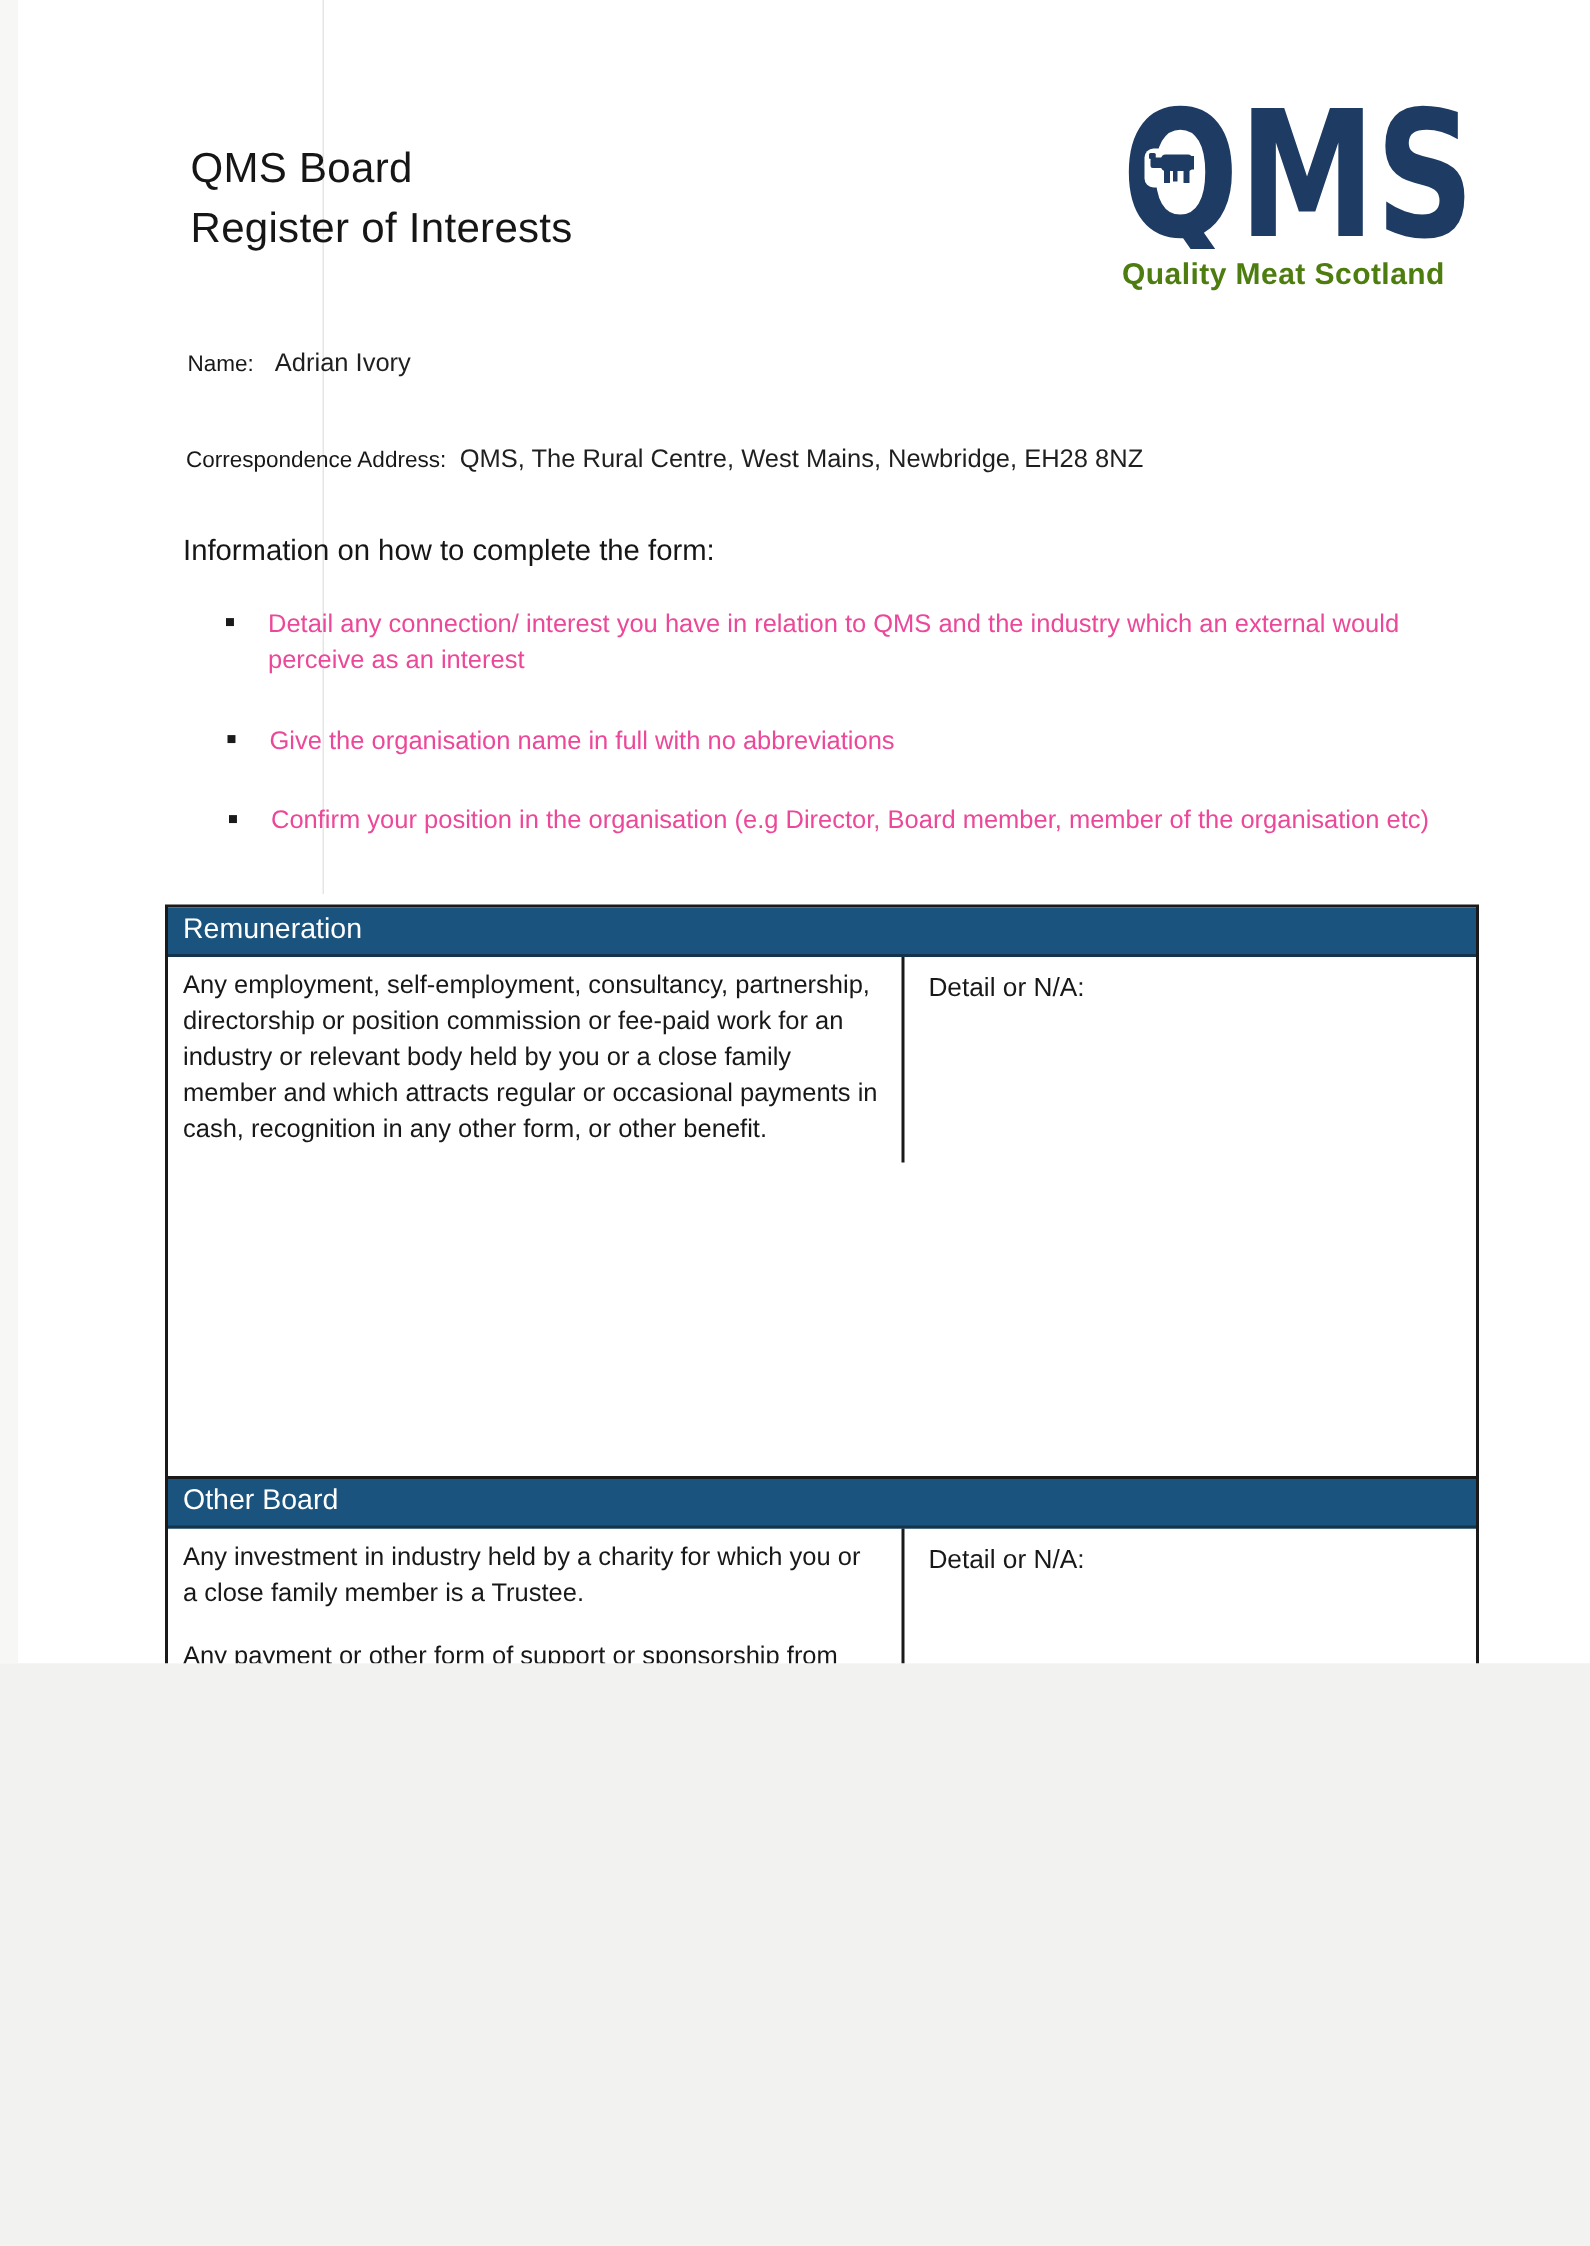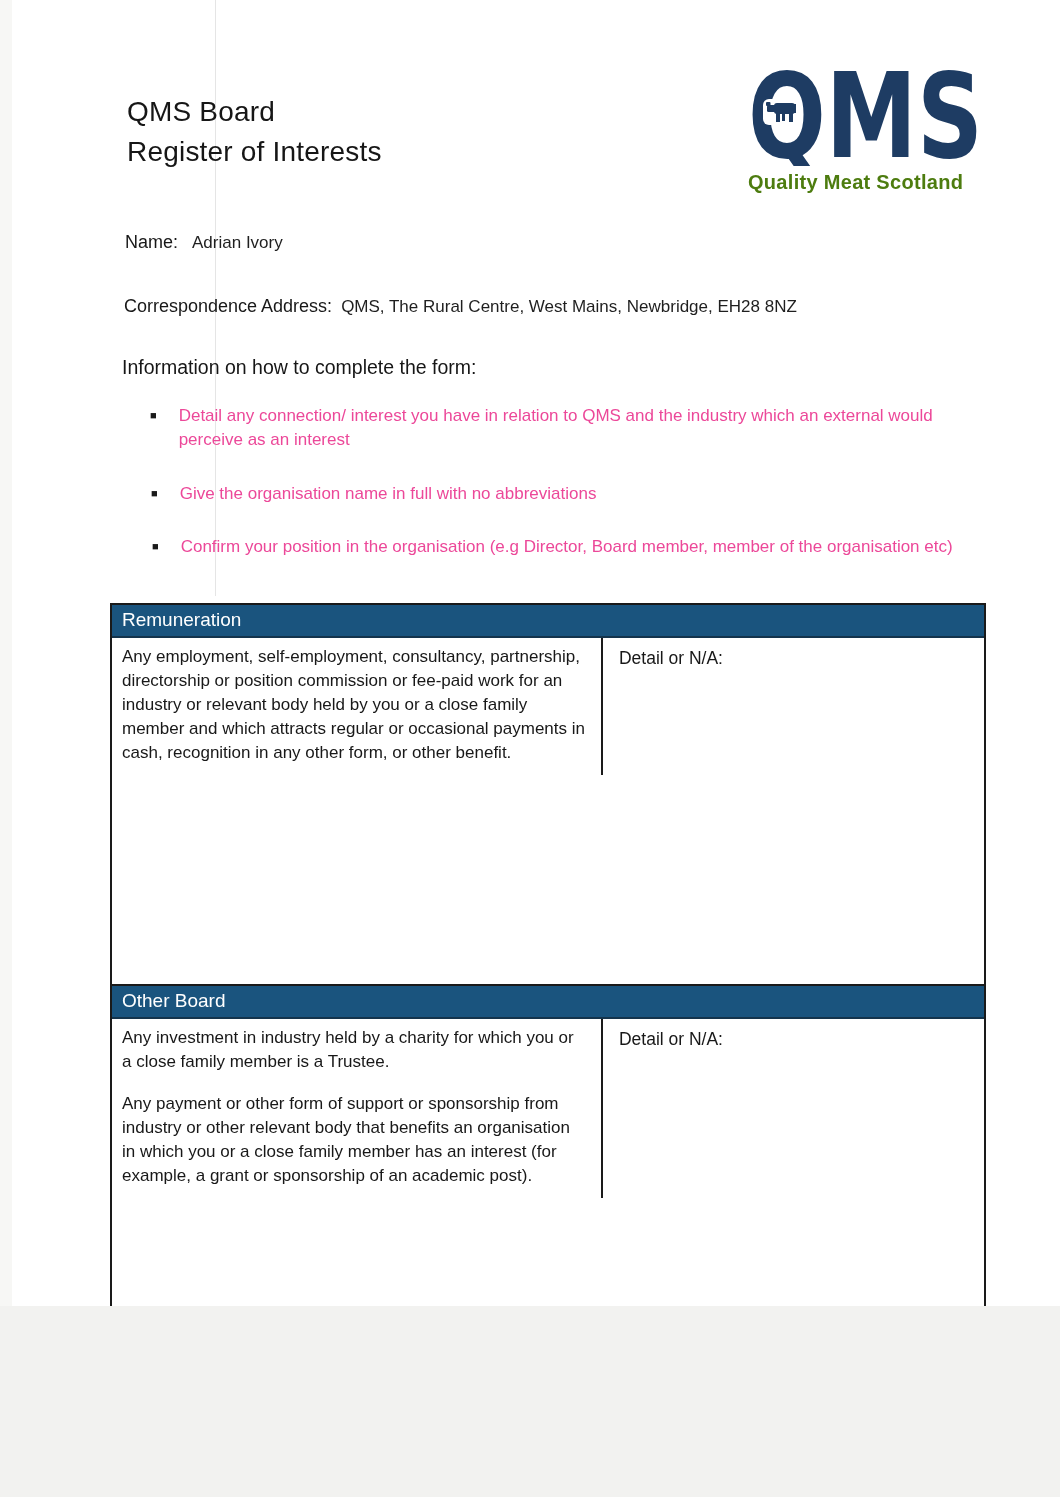--- a/index.html
+++ b/index.html
@@ -1,20 +1,20 @@
 <!DOCTYPE html>
 <html><head>
 <meta charset="utf-8">
 <style>
   * { margin: 0; padding: 0; box-sizing: border-box; }
   html, body { width: 1060px; background: #f2f2f0; }
   .page {
     position: relative;
     width: 1060px;
-    height: 1306px;
+    height: 1109px;
     background: #ffffff;
     overflow: hidden;
     font-family: "Liberation Sans", sans-serif;
     color: #1f1f1f;
   }
   .edge-shade {
     position: absolute; left: 0; top: 0; width: 12px; height: 1497px;
     background: #f7f7f5;
   }
   .scanline {
@@ -29,21 +29,21 @@
   .logo {
     position: absolute; left: 748px; top: 66px; width: 237px;
     text-align: left;
   }
   .logo .tagline {
     margin-top: 1px;
     font-size: 20px; font-weight: bold; color: #4d7c0f;
     letter-spacing: 0.3px; white-space: nowrap;
   }
   .field-line { position: absolute; display: flex; align-items: baseline; white-space: nowrap; }
-  .field-line .lbl { font-size: 18px; color: #181818; }
+  .field-line .lbl { font-size: 15px; color: #181818; }
   .field-line .val { font-size: 17px; color: #1f1f1f; }
   .name-line { left: 125px; top: 232px; gap: 14px; }
   .addr-line { left: 124px; top: 296px; gap: 9px; }
   .info-heading {
     position: absolute; left: 122px; top: 356px;
     font-size: 19.5px; color: #161616;
   }
   .bullet {
     position: absolute; display: flex; gap: 22px; width: 812px;
   }

